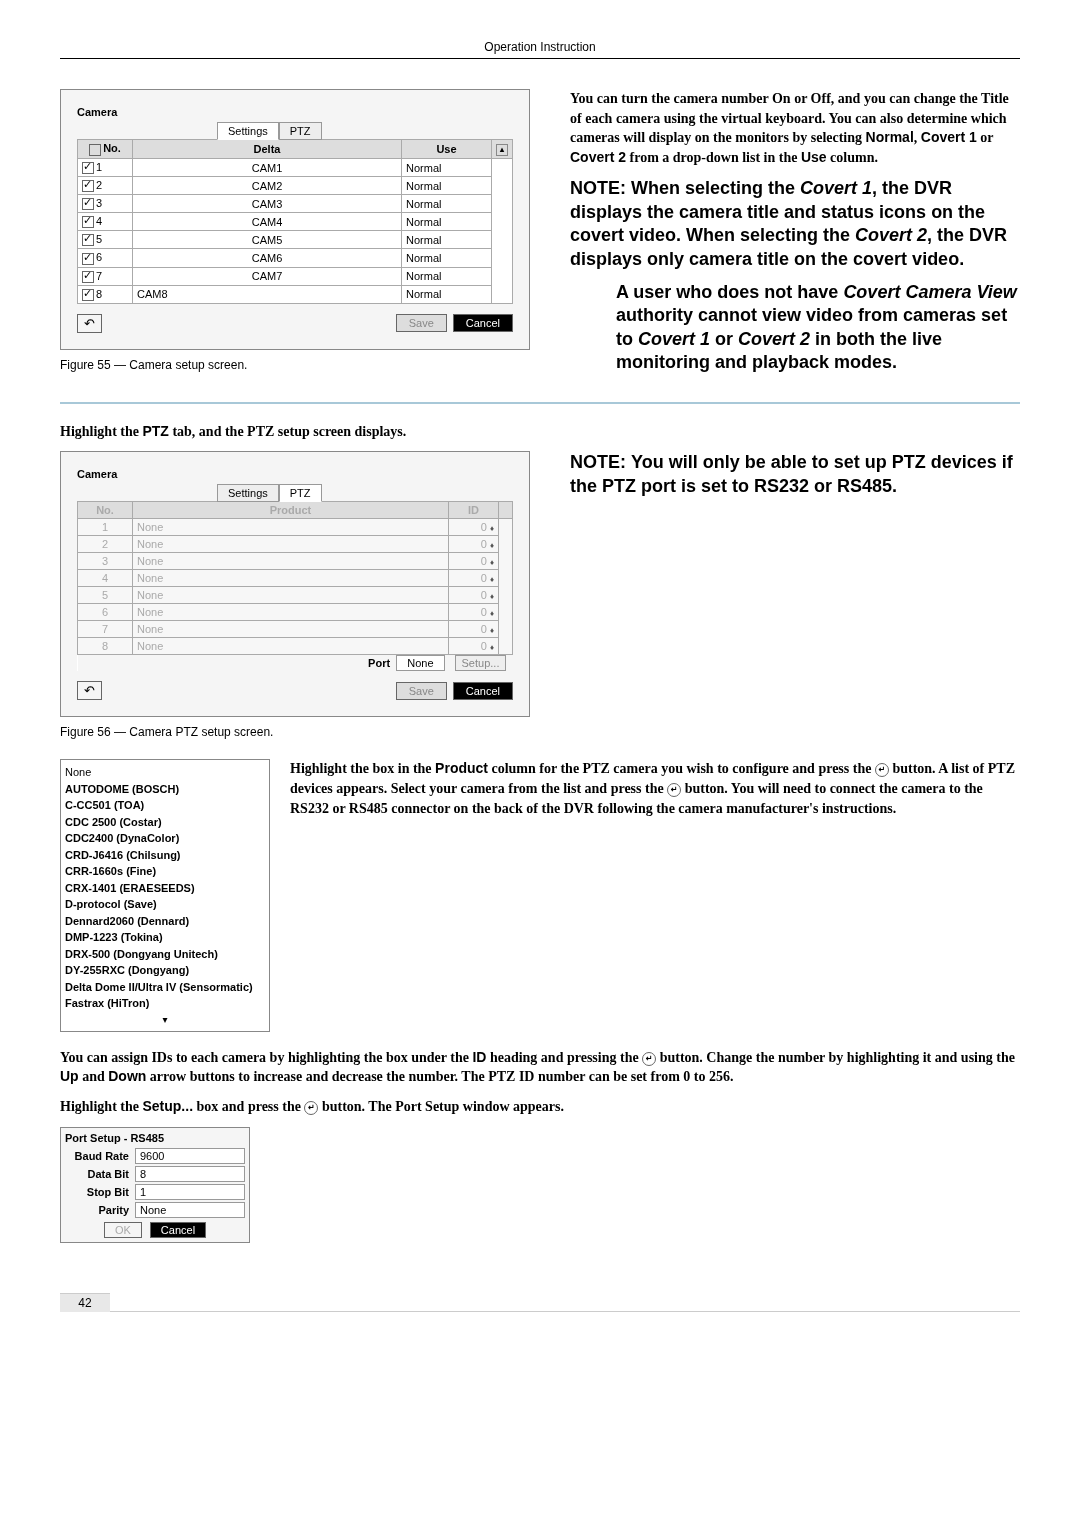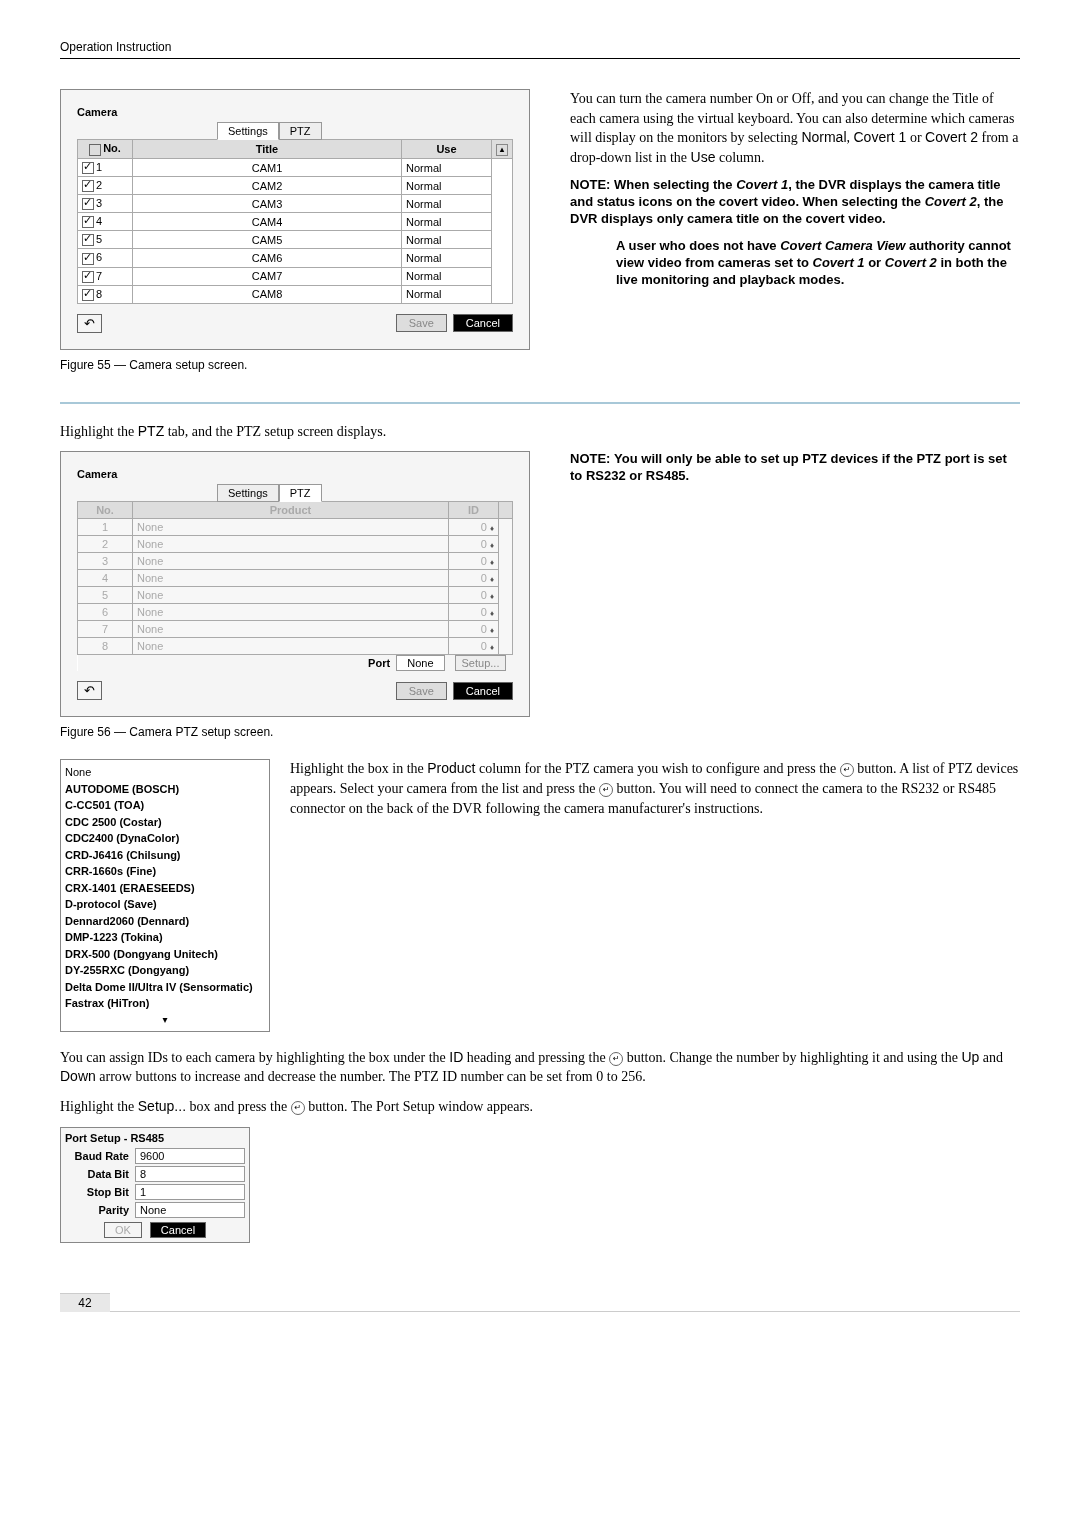--- a/index.html
+++ b/index.html
@@ -10,20 +10,21 @@
       color: #000;
       width: 1080px;
       padding: 40px 60px;
     }
     .header-title {
       font-family: Arial, sans-serif;
       font-size: 12px;
       padding-bottom: 4px;
       border-bottom: 1px solid #000;
       margin-bottom: 30px;
+      text-align: center;
     }
     .two-col { display: flex; gap: 40px; }
     .left-col { flex: 0 0 470px; }
     .right-col { flex: 1; }
 
     .dialog {
       border: 1px solid #888;
       background: #f5f5f5;
       padding: 16px;
       font-family: Arial, sans-serif;
@@ -61,22 +62,22 @@
     .btn-row { display: flex; gap: 6px; margin-left: 12px; }
     .btn { border: 1px solid #666; padding: 2px 12px; font-size: 11px; }
     .btn.save { background: #ddd; color: #888; }
     .btn.cancel { background: #000; color: #fff; }
     .scroll-arrow { display: inline-block; width: 12px; height: 12px; border: 1px solid #888; font-size: 8px; text-align: center; line-height: 10px; }
     .disabled-row td { color: #aaa; background: #f7f7f7; }
     .port-row td { text-align: center; }
 
     .fig-caption { font-family: Arial, sans-serif; font-size: 12px; margin-top: 8px; margin-bottom: 20px; }
 
-    .body-text { font-family: "Times New Roman", serif; font-size: 14px; line-height: 1.4; margin-bottom: 10px; }
-    .note { font-family: Arial, sans-serif; font-size: 13px; line-height: 1.3; margin-bottom: 10px; }
+    .body-text { font-family: "Times New Roman", serif; font-size: 14px; line-height: 1.4; margin-bottom: 10px; font-weight: bold; }
+    .note { font-family: Arial, sans-serif; font-size: 18px; line-height: 1.3; margin-bottom: 10px; }
     .note-label { font-weight: bold; }
     .note-indent { padding-left: 46px; display: block; }
     .bold { font-weight: bold; }
     .italic { font-style: italic; }
     .sans { font-family: Arial, sans-serif; }
 
     hr.section-divider { border: none; border-top: 2px solid #a8c8d8; margin: 10px 0 18px; }
 
     .product-list {
       border: 1px solid #888;
@@ -136,21 +137,21 @@
     <div class="dialog">
       <div class="dialog-title">Camera</div>
       <div class="tabs">
         <div class="tab active">Settings</div>
         <div class="tab">PTZ</div>
       </div>
       <table class="dlg-table">
         <tbody>
             <tr>
           <th class="no-col"><span class="checkbox"></span><span>No.</span></th>
-          <th>Title</th>
+          <th>Delta</th>
           <th class="use-col">Use</th>
           <th style="width:14px"><span class="scroll-arrow">▴</span></th>
         </tr>
         <tr>
               <td><span class="checkbox checked"></span><span>1</span></td>
               <td style="text-align:center">CAM1</td>
               <td>Normal</td>
               <td rowspan="8"></td>
             </tr>
         <tr>
@@ -178,21 +179,21 @@
               <td style="text-align:center">CAM6</td>
               <td>Normal</td>
             </tr>
         <tr>
               <td><span class="checkbox checked"></span><span>7</span></td>
               <td style="text-align:center">CAM7</td>
               <td>Normal</td>
             </tr>
         <tr>
               <td><span class="checkbox checked"></span><span>8</span></td>
-              <td style="text-align:center">CAM8</td>
+              <td style="text-align:left">CAM8</td>
               <td>Normal</td>
             </tr>
       </tbody>
         </table>
       <div class="dlg-footer">
         <span class="back-btn">↶</span>
         <div class="btn-row">
           <span class="btn save">Save</span>
           <span class="btn cancel">Cancel</span>
         </div>

